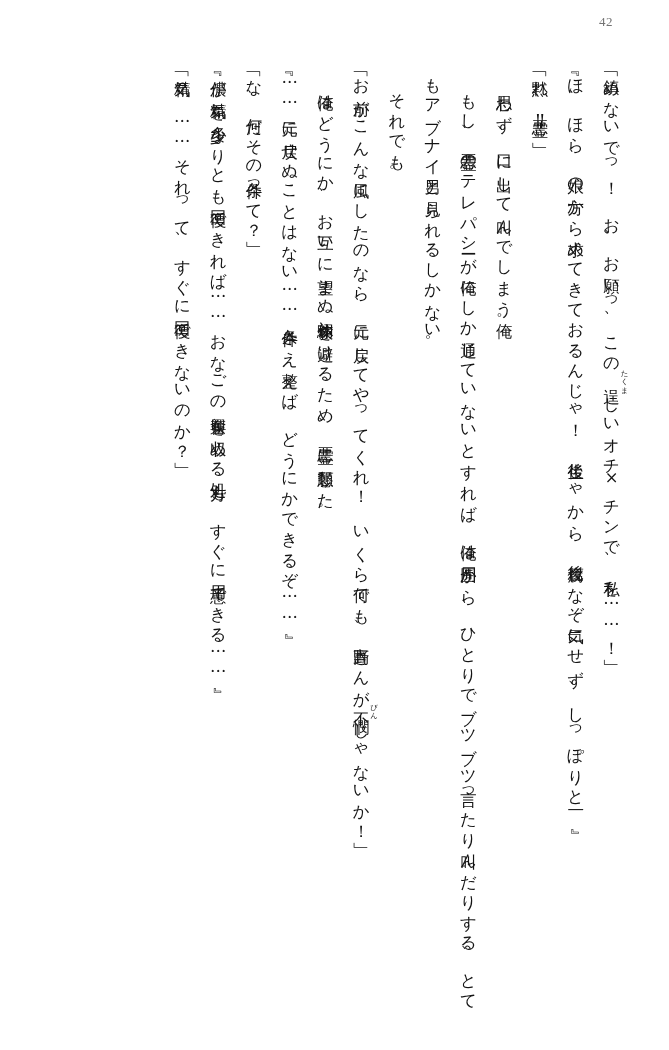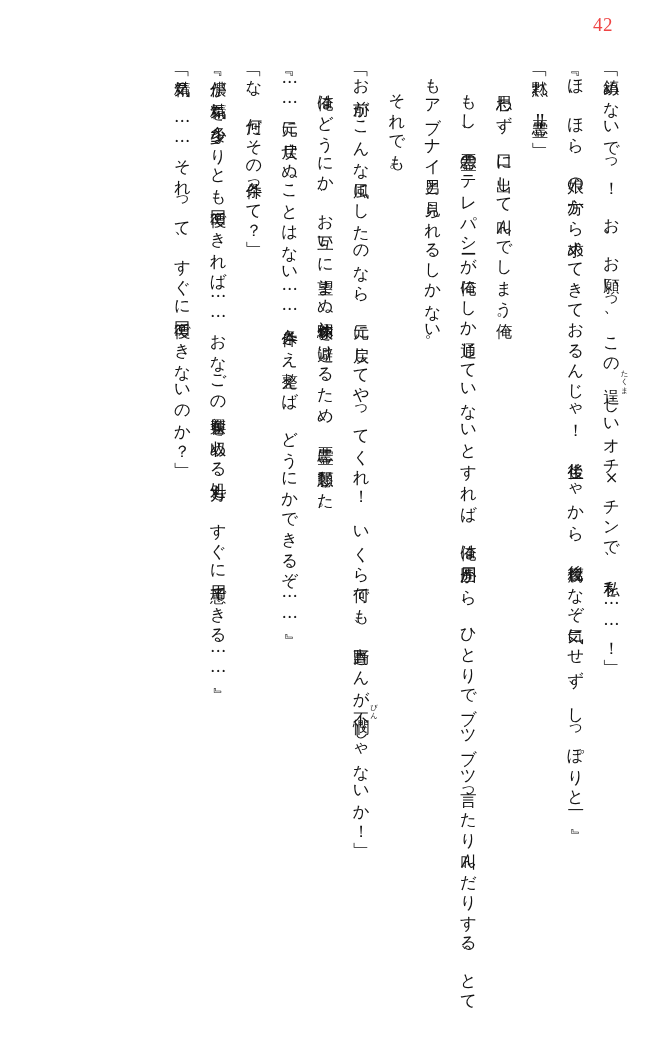--- a/index.html
+++ b/index.html
@@ -18,23 +18,23 @@
   #page {
     position: relative;
     width: 669px;
     height: 1050px;
     box-sizing: border-box;
   }
   #page-number {
     position: absolute;
     top: 14px;
     right: 56px;
-    font-size: 19px;
+    font-size: 13px;
     letter-spacing: 0.5px;
-    color: #ef4444;
+    color: #737373;
     font-family: "Liberation Serif", "DejaVu Serif", serif;
   }
   
   #body-text {
     position: absolute;
     top: 66px;
     right: 40px;
     height: 950px;
     width: 600px;
     writing-mode: vertical-rl;

